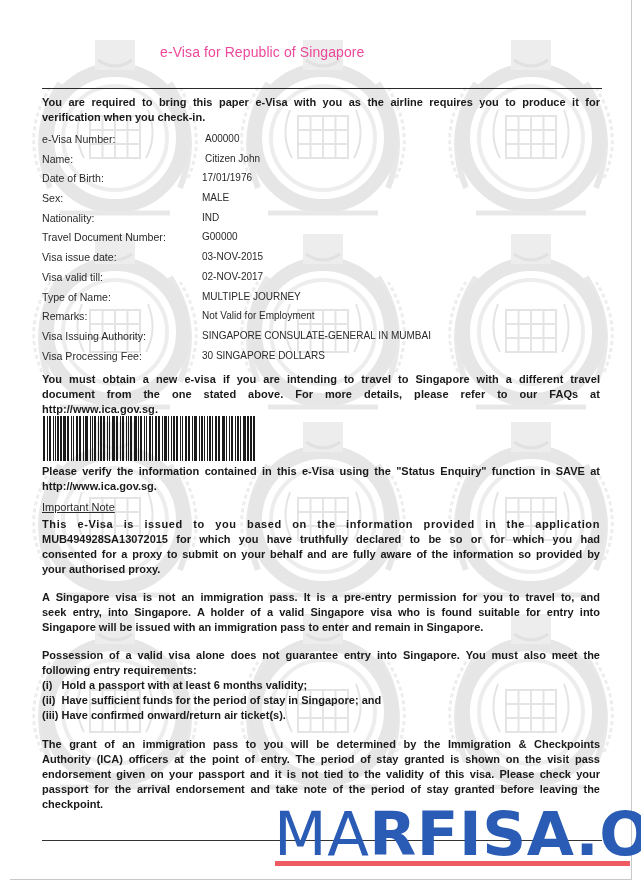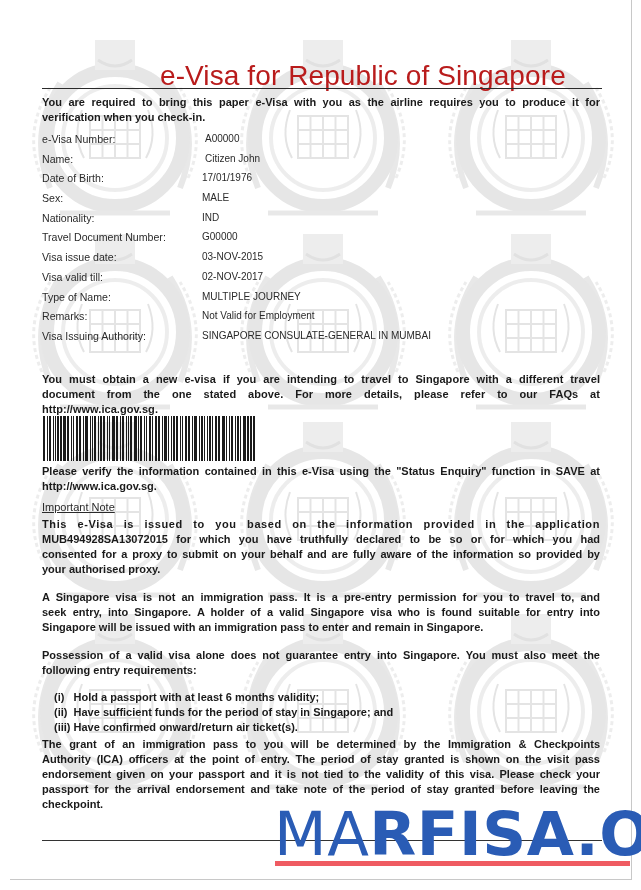--- a/index.html
+++ b/index.html
@@ -10,44 +10,43 @@
     .page-edge-right {
       position: absolute; left: 631px; top: 0; width: 1px; height: 880px; background: #c8c8c8;
     }
     .page-edge-bottom {
       position: absolute; left: 10px; top: 879px; width: 622px; height: 1px; background: #c8c8c8;
     }
     .watermarks { position: absolute; left: 0; top: 0; width: 641px; height: 890px; pointer-events: none; }
     .emblem { position: absolute; width: 190px; height: 190px; opacity: 0.9; }
     .content { position: absolute; left: 42px; top: 0; width: 558px; }
     .title {
-      position: absolute; top: 44px; left: 118px; font-size: 28px; color: #b91c1c; font-weight: normal;
+      position: absolute; top: 44px; left: 118px; font-size: 14px; color: #ec4899; font-weight: normal;
       letter-spacing: 0.1px;
-      margin-top: 16px;
     }
     .rule-top { position: absolute; top: 88px; left: 0; width: 560px; height: 1px; background: #2a2a2a; }
     .bold-para {
       font-weight: bold; font-size: 11px; line-height: 15px; color: #1a1a1a; text-align: justify;
     }
     .p-intro { position: absolute; top: 95px; left: 0; width: 558px; }
     .fields { position: absolute; top: 133px; left: 0; width: 558px; }
     .field-row { height: 19.7px; display: flex; align-items: flex-start; font-size: 10.6px; color: #2a2a2a; }
     .field-label { width: 160px; }
     .field-value { font-size: 10px; color: #2a2a2a; }
     .p-new-visa { position: absolute; top: 372px; left: 0; width: 558px; letter-spacing: 0.05px; }
     .barcode { position: absolute; top: 416px; left: 1px; width: 213px; height: 45px; display: flex; }
     .barcode span { height: 45px; background: #1a1a1a; display: block; }
     .p-verify { position: absolute; top: 464px; left: 0; width: 558px; }
     .note-heading {
       position: absolute; top: 501px; left: 0; font-size: 11px; font-weight: normal; text-decoration: underline; color: #2a2a2a;
     }
     .p-note1 { position: absolute; top: 517px; left: 0; width: 558px; }
     .p-note2 { position: absolute; top: 590px; left: 0; width: 558px; }
     .p-note3 { position: absolute; top: 648px; left: 0; width: 558px; }
-    .req-list { margin: 12px; padding: 0; list-style: none; }
+    .req-list { margin: 0; padding: 0; list-style: none; }
     .p-note4 { position: absolute; top: 737px; left: 0; width: 558px; }
     .justify-line { display: block; text-align: justify; text-align-last: justify; }
     .last-line { display: block; }
     .rule-bottom { position: absolute; top: 840px; left: 0; width: 560px; height: 1px; background: #333; }
     .brand {
       position: absolute; left: 274px; top: 810px; width: 356px; height: 56px;
     }
     .brand-text {
       position: absolute; left: 0; top: -4px; font-size: 61px; color: #2a5cb5; letter-spacing: 0.5px;
       font-family: "DejaVu Sans", sans-serif; line-height: 56px; white-space: nowrap;
@@ -423,20 +422,24 @@
         <span class="field-label">Type of Name:</span>
         <span class="field-value">MULTIPLE JOURNEY</span>
       </div>
       <div class="field-row">
         <span class="field-label">Remarks:</span>
         <span class="field-value">Not Valid for Employment</span>
       </div>
       <div class="field-row">
         <span class="field-label">Visa Issuing Authority:</span>
         <span class="field-value">SINGAPORE CONSULATE-GENERAL IN MUMBAI</span>
+      </div>
+      <div class="field-row">
+        <span class="field-label">Visa Processing Fee:</span>
+        <span class="field-value">30 SINGAPORE DOLLARS</span>
       </div>
     </div>
 
   <div class="bold-para p-new-visa">
     <span class="justify-line">You must obtain a new e-visa if you are intending to travel to Singapore with a different travel</span>
     <span class="justify-line">document from the one stated above. For more details, please refer to our FAQs at</span>
     <span class="last-line">http://www.ica.gov.sg.</span>
   </div>
 
   <div class="barcode" id="barcode">

